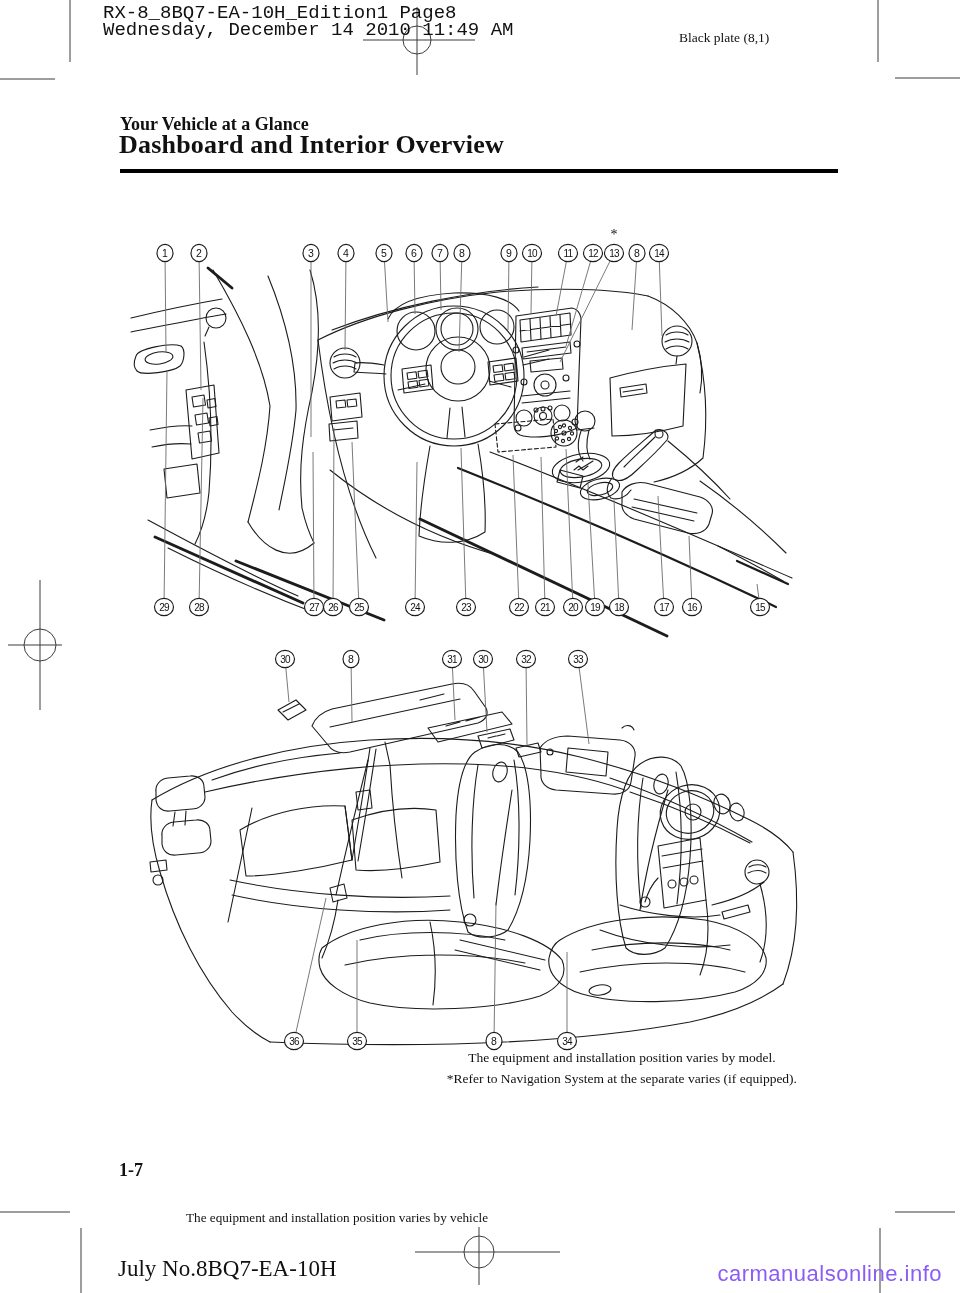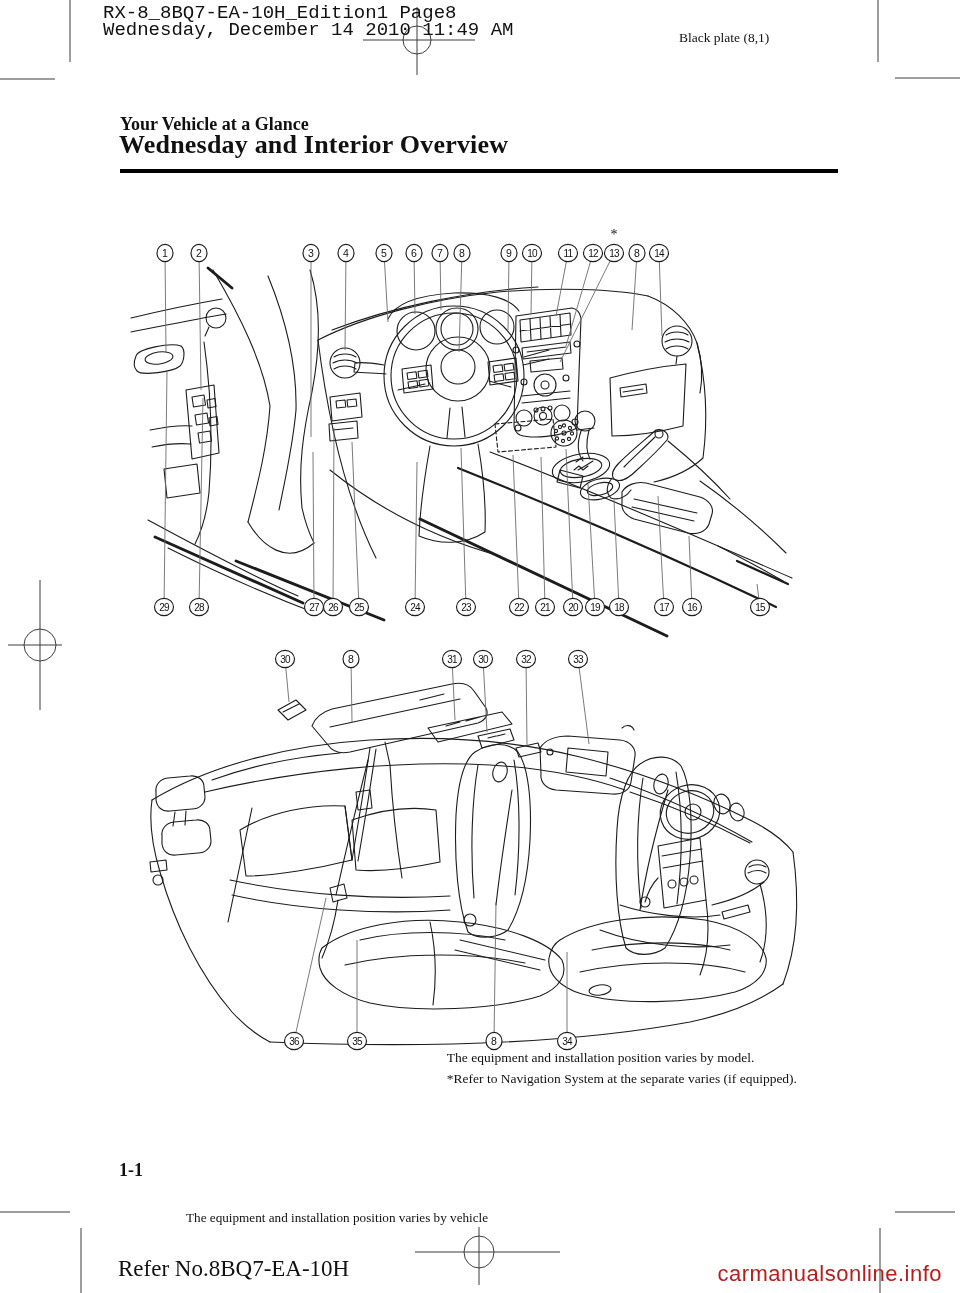--- a/index.html
+++ b/index.html
@@ -6,26 +6,26 @@
   .page{position:relative;width:960px;height:1293px;background:#ffffff;overflow:hidden;
         font-family:"Liberation Serif", serif;color:#111;}
   .abs{position:absolute;}
   svg{position:absolute;left:0;top:0;}
   
   .print-header{left:103px;top:5px;font-size:19px;line-height:16.5px;white-space:pre;font-family:Liberation Mono, monospace;}
   .plate{left:679px;top:30px;font-size:13.5px;}
   .eyebrow{left:120px;top:114px;font-size:18px;font-weight:bold;}
   .doc-title{left:119px;top:130px;font-size:26px;font-weight:bold;letter-spacing:0.2px;margin:0;}
   .rule{left:120px;top:169px;width:718px;height:3.5px;background:#000;}
-  .captions{right:163px;top:1047px;text-align:left;font-size:13.5px;line-height:21px;}
+  .captions{right:163px;top:1047px;text-align:center;font-size:13.5px;line-height:21px;}
   .pagenum{left:119px;top:1160px;font-size:18px;font-weight:bold;}
   .footnote{left:186px;top:1164px;font-size:13.2px;margin-top:46px;}
   .formno{left:118px;top:1256px;font-size:23px;}
   .watermark{right:18px;top:1261px;font-size:22px;font-family:"Liberation Sans",sans-serif;
-             color:#b91c1c;letter-spacing:0.5px;}
+             color:#8b5cf6;letter-spacing:0.5px;}
   
   .art{stroke:#1c1c1c;fill:none;stroke-width:1.1;stroke-linecap:round;stroke-linejoin:round;}
   .med{stroke-width:2.2;}
   .hv{stroke-width:2.9;}
   .dashed{stroke-dasharray:4 2.5;}
   .regmark{stroke:#3d3d3d;stroke-width:1;fill:none;}
   .leader{stroke:#6b6b6b;stroke-width:0.9;fill:none;}
   .co-circle{fill:#fff;stroke:#1c1c1c;stroke-width:1.15;}
   .co-num{font-family:"Liberation Sans",sans-serif;font-size:10.5px;fill:#111;text-anchor:middle;}
   .co-num.two{font-size:10px;letter-spacing:-0.7px;}
@@ -394,26 +394,26 @@
         <ellipse cx="567" cy="1041" rx="9.5" ry="8.6" class="co-circle"></ellipse>
         <text x="567" y="1044.6" class="co-num two">34</text>
       </g>
   </svg>
 
   <div class="abs print-header"><span>RX-8_8BQ7-EA-10H_Edition1 Page8</span><br><span>Wednesday, December 14 2010 11:49 AM</span></div>
 
   <div class="abs plate">Black plate (8,1)</div>
 
   <div class="abs eyebrow">Your Vehicle at a Glance</div>
-  <h1 class="abs doc-title">Wednesday and Interior Overview</h1>
+  <h1 class="abs doc-title">Dashboard and Interior Overview</h1>
   <div class="abs rule"></div>
 
   <div class="abs captions">
     <div>The equipment and installation position varies by model.</div>
     <div>*Refer to Navigation System at the separate varies (if equipped).</div>
   </div>
 
-  <div class="abs pagenum">1-1</div>
+  <div class="abs pagenum">1-7</div>
   <div class="abs footnote">The equipment and installation position varies by vehicle</div>
 
-  <div class="abs formno">Refer No.8BQ7-EA-10H</div>
+  <div class="abs formno">July No.8BQ7-EA-10H</div>
   <div class="abs watermark">carmanualsonline.info</div>
 </div>
 
 </body></html>

